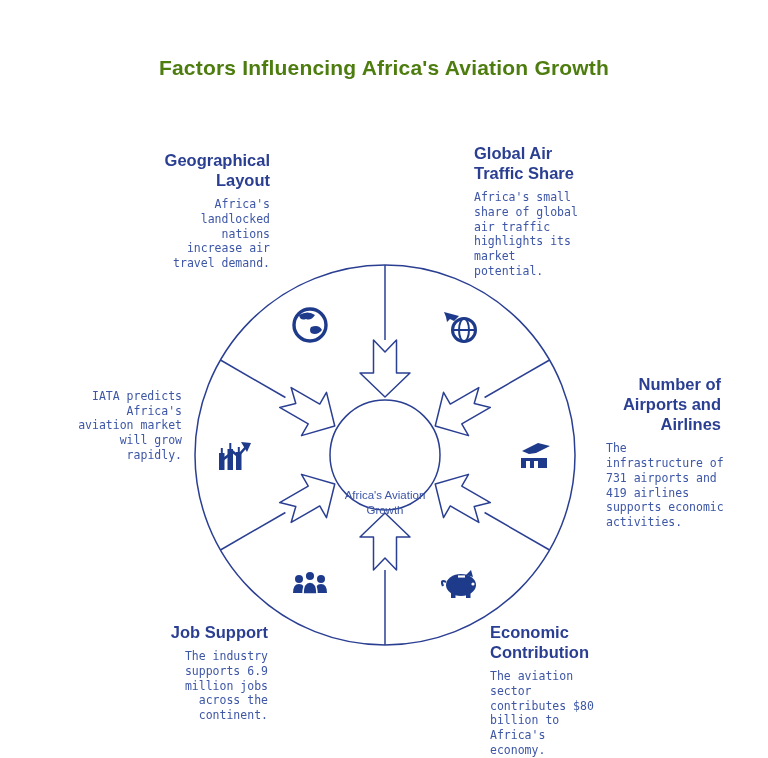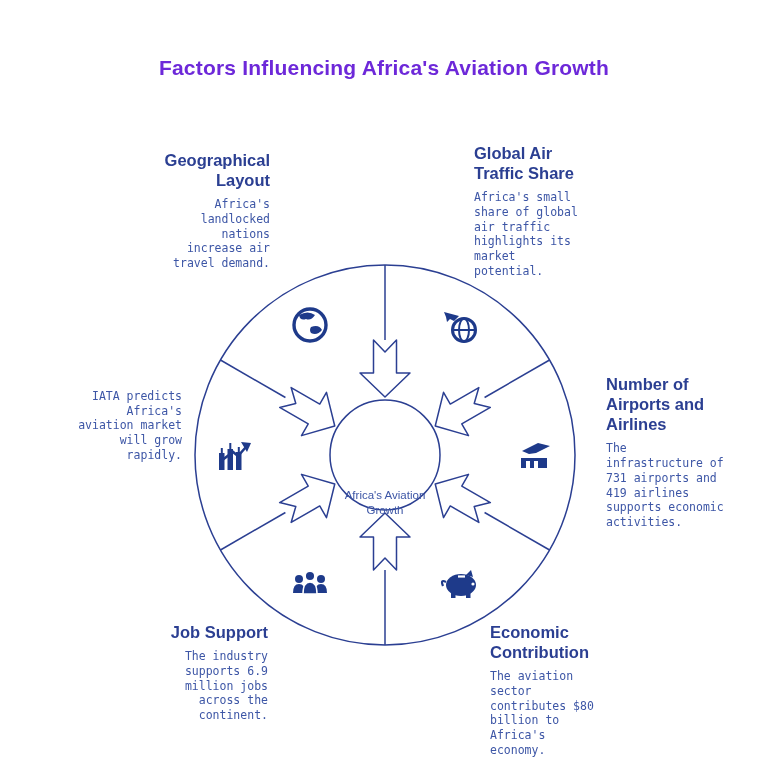--- a/index.html
+++ b/index.html
@@ -8,21 +8,21 @@
     width: 768px; height: 758px;
     position: relative;
     background: #ffffff;
     font-family: "Liberation Sans", sans-serif;
     overflow: hidden;
   }
   .page-title {
     position: absolute; top: 42px; left: 0; width: 768px;
     text-align: center;
     font-size: 21px; font-weight: 700;
-    color: #6d28d9; letter-spacing: .2px;
+    color: #4d7c0f; letter-spacing: .2px;
   }
   .wheel { position: absolute; left: 185px; top: 255px; width: 400px; height: 400px; }
   .center-label {
     position: absolute; left: 325px; top: 440px; width: 120px;
     text-align: center; font-size: 11.5px; line-height: 1.3;
     color: #3d56a6;
     margin-top: 48px;
   }
   .factor { position: absolute; }
   .factor .f-title {
@@ -39,21 +39,21 @@
 
   .f-geo      { top: 150px; right: 498px; width: 140px; }
   .f-geo .f-title  { width: 110px; }
   .f-geo .f-desc   { width: 108px; }
 
   .f-global   { top: 143px; left: 474px; width: 125px; }
   .f-global .f-title { width: 112px; }
   .f-global .f-desc  { width: 112px; }
 
   .f-airports { top: 374px; left: 606px; width: 140px; }
-  .f-airports .f-title { width: 115px; }
+  .f-airports .f-title { width: 115px; text-align: right; }
   .f-airports .f-desc  { width: 120px; }
 
   .f-iata     { top: 382px; right: 586px; width: 140px; }
   .f-iata .f-title { width: 100px; }
   .f-iata .f-desc  { width: 112px; }
 
   .f-job      { top: 622px; right: 500px; width: 140px; }
   .f-job .f-desc   { width: 100px; }
 
   .f-econ     { top: 622px; left: 490px; width: 130px; }

